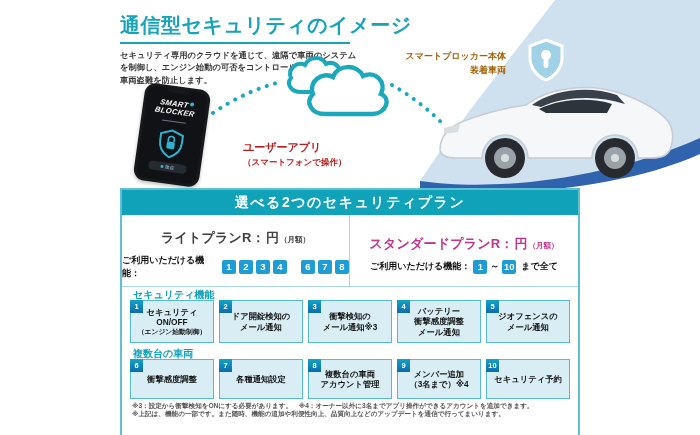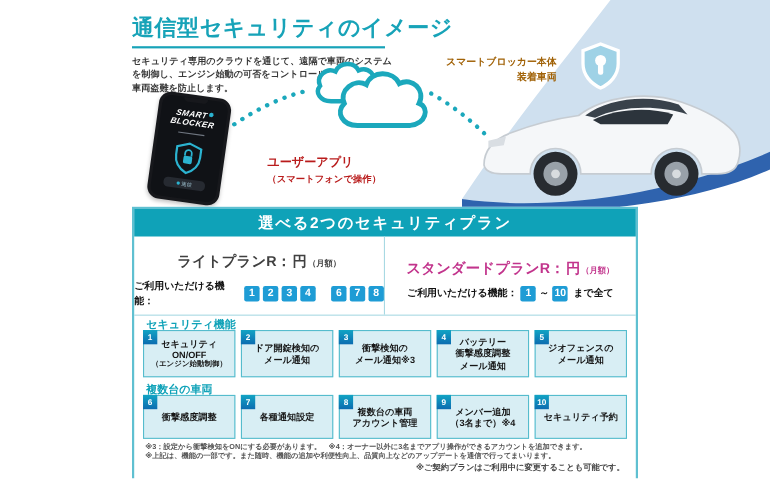--- a/index.html
+++ b/index.html
@@ -272,15 +272,14 @@
           <div class="ftext">
             <span class="bl">セキュリティ予約</span>
           </div>
         </div>
       </div>
 
     <div class="fn fn1">※3：設定から衝撃検知をONにする必要があります。　※4：オーナー以外に3名までアプリ操作ができるアカウントを追加できます。</div>
     <div class="fn fn2">※上記は、機能の一部です。また随時、機能の追加や利便性向上、品質向上などのアップデートを通信で行ってまいります。</div>
   </div>
 
-  <div class="bottom-note">※ご契約プランはご利用中に変更することも可能です。</div>
 
 </div>
 
 </body></html>

